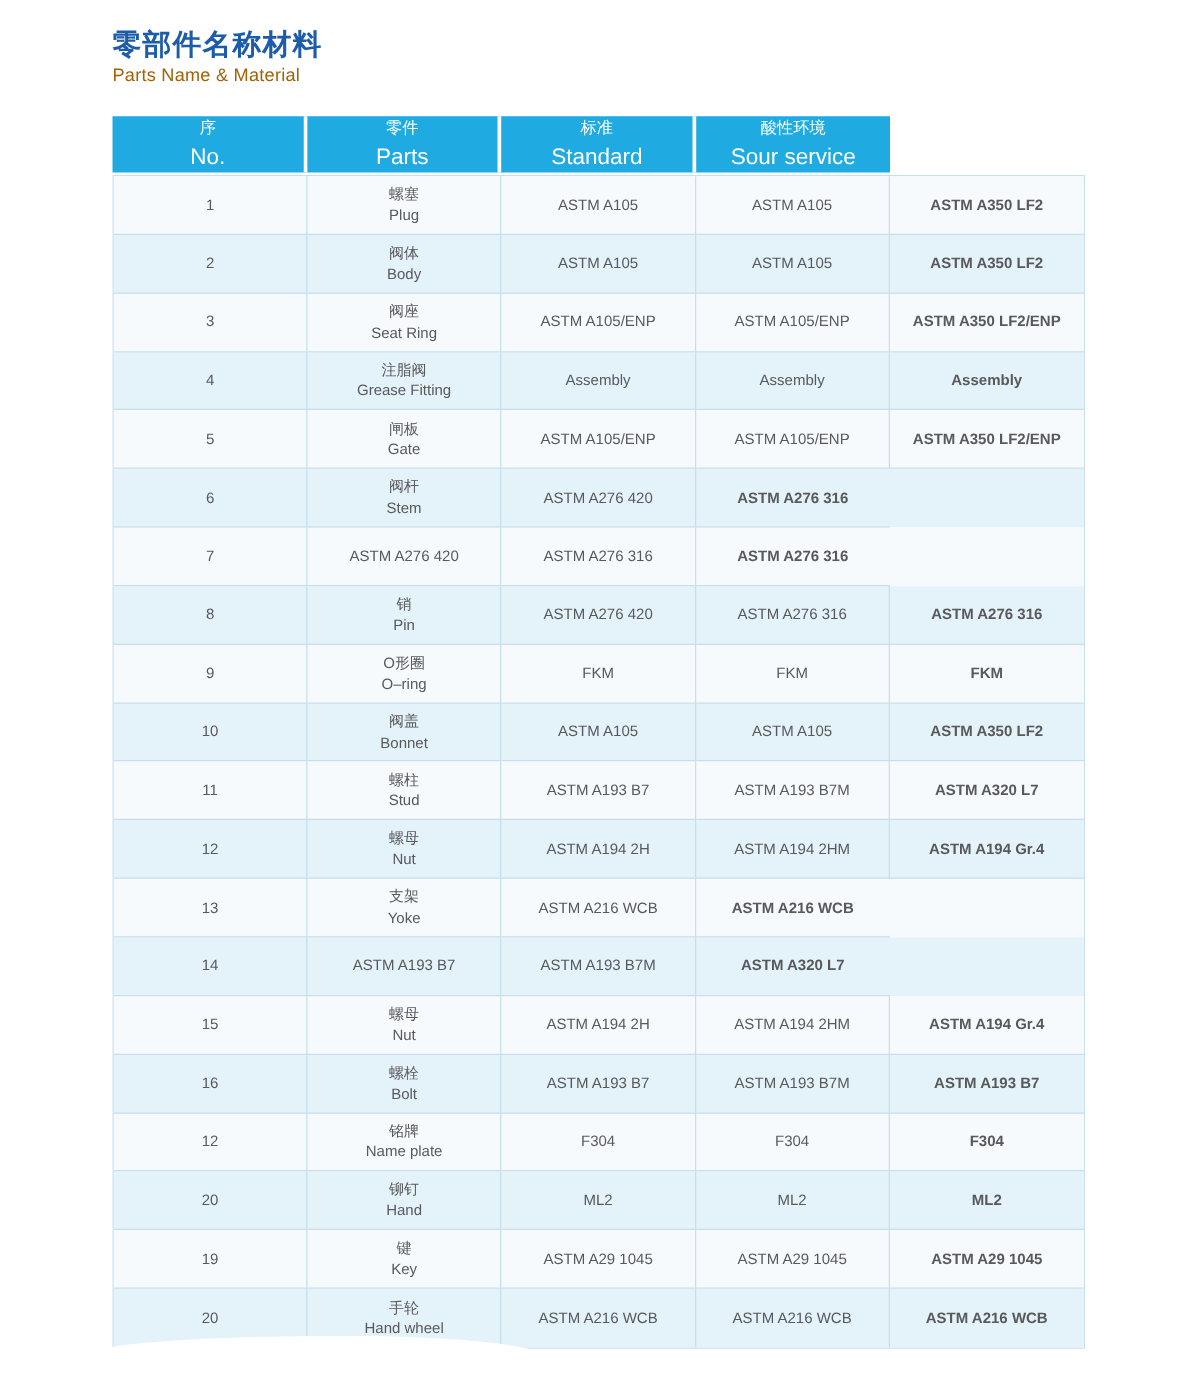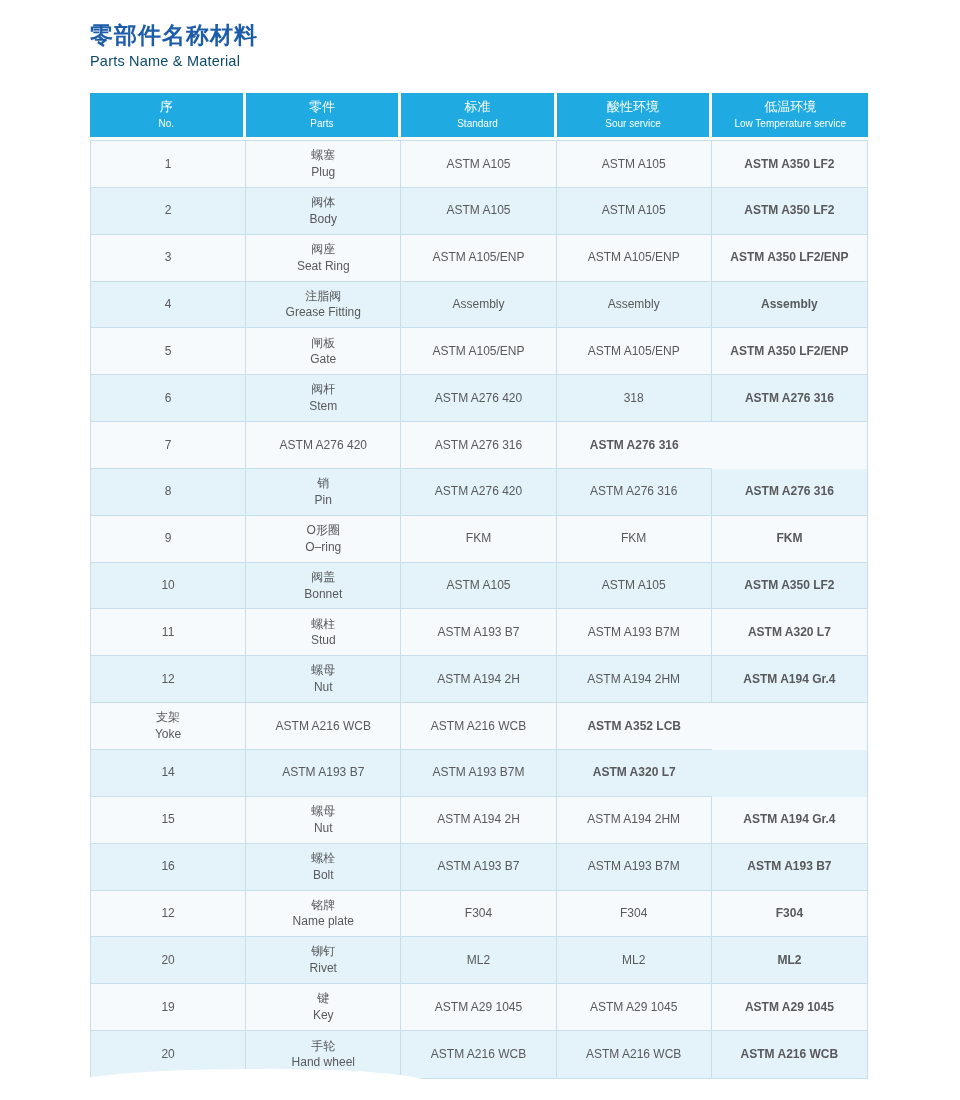--- a/index.html
+++ b/index.html
@@ -16,21 +16,21 @@
   .title-block { position: absolute; left: 90px; top: 22px; }
   .title-zh {
     font-size: 23px;
     font-weight: bold;
     color: #1d5ca9;
     letter-spacing: 1px;
     line-height: 1.2;
   }
   .title-en {
     font-size: 14.5px;
-    color: #0c4a6e;
+    color: #a16207;
     margin-top: 3px;
     letter-spacing: 0.2px;
   }
 
   
   .parts-table { position: absolute; left: 90px; top: 93px; width: 778px; }
 
   .thead {
     display: grid;
     grid-template-columns: repeat(5, 1fr);
@@ -43,21 +43,21 @@
     display: flex;
     flex-direction: column;
     justify-content: center;
     align-items: center;
     text-align: center;
     border-right: 3px solid #ffffff;
     line-height: 1.45;
   }
   .th:last-child { border-right: none; }
   .th-zh { font-size: 13px; }
-  .th-en { font-size: 10px; }
+  .th-en { font-size: 18px; }
 
   .tbody { border: 1px solid #c8deeb; }
   .tr {
     display: grid;
     grid-template-columns: repeat(5, 1fr);
     height: 46.85px;
     background: #f7fafd;
   }
   .tr:nth-child(even) { background: #e4f2fa; }
   .tr:not(:last-child) .td { border-bottom: 1px solid #c8deeb; }
@@ -114,24 +114,20 @@
         <div class="th">
           <div class="th-zh">标准</div>
           <div class="th-en">Standard</div>
         </div>
 
         <div class="th">
           <div class="th-zh">酸性环境</div>
           <div class="th-en">Sour service</div>
         </div>
 
-        <div class="th">
-          <div class="th-zh">低温环境</div>
-          <div class="th-en">Low Temperature service</div>
-        </div>
       </div>
 
     <div class="tbody">
 
         <div class="tr">
           <div class="td">1</div>
           <div class="td">
             <div>螺塞</div>
             <div>Plug</div>
           </div>
@@ -184,21 +180,20 @@
           <div class="td">ASTM A350 LF2/ENP</div>
         </div>
 
         <div class="tr">
           <div class="td">6</div>
           <div class="td">
             <div>阀杆</div>
             <div>Stem</div>
           </div>
           <div class="td">ASTM A276 420</div>
-          <div class="td">318</div>
           <div class="td">ASTM A276 316</div>
         </div>
 
         <div class="tr">
           <div class="td">7</div>
           <div class="td">ASTM A276 420</div>
           <div class="td">ASTM A276 316</div>
           <div class="td">ASTM A276 316</div>
         </div>
 
@@ -251,27 +246,27 @@
           <div class="td">
             <div>螺母</div>
             <div>Nut</div>
           </div>
           <div class="td">ASTM A194 2H</div>
           <div class="td">ASTM A194 2HM</div>
           <div class="td">ASTM A194 Gr.4</div>
         </div>
 
         <div class="tr">
+          <div class="td">13</div>
           <div class="td">
             <div>支架</div>
             <div>Yoke</div>
           </div>
           <div class="td">ASTM A216 WCB</div>
           <div class="td">ASTM A216 WCB</div>
-          <div class="td">ASTM A352 LCB</div>
         </div>
 
         <div class="tr">
           <div class="td">14</div>
           <div class="td">ASTM A193 B7</div>
           <div class="td">ASTM A193 B7M</div>
           <div class="td">ASTM A320 L7</div>
         </div>
 
         <div class="tr">
@@ -304,21 +299,21 @@
           </div>
           <div class="td">F304</div>
           <div class="td">F304</div>
           <div class="td">F304</div>
         </div>
 
         <div class="tr">
           <div class="td">20</div>
           <div class="td">
             <div>铆钉</div>
-            <div>Rivet</div>
+            <div>Hand</div>
           </div>
           <div class="td">ML2</div>
           <div class="td">ML2</div>
           <div class="td">ML2</div>
         </div>
 
         <div class="tr">
           <div class="td">19</div>
           <div class="td">
             <div>键</div>

